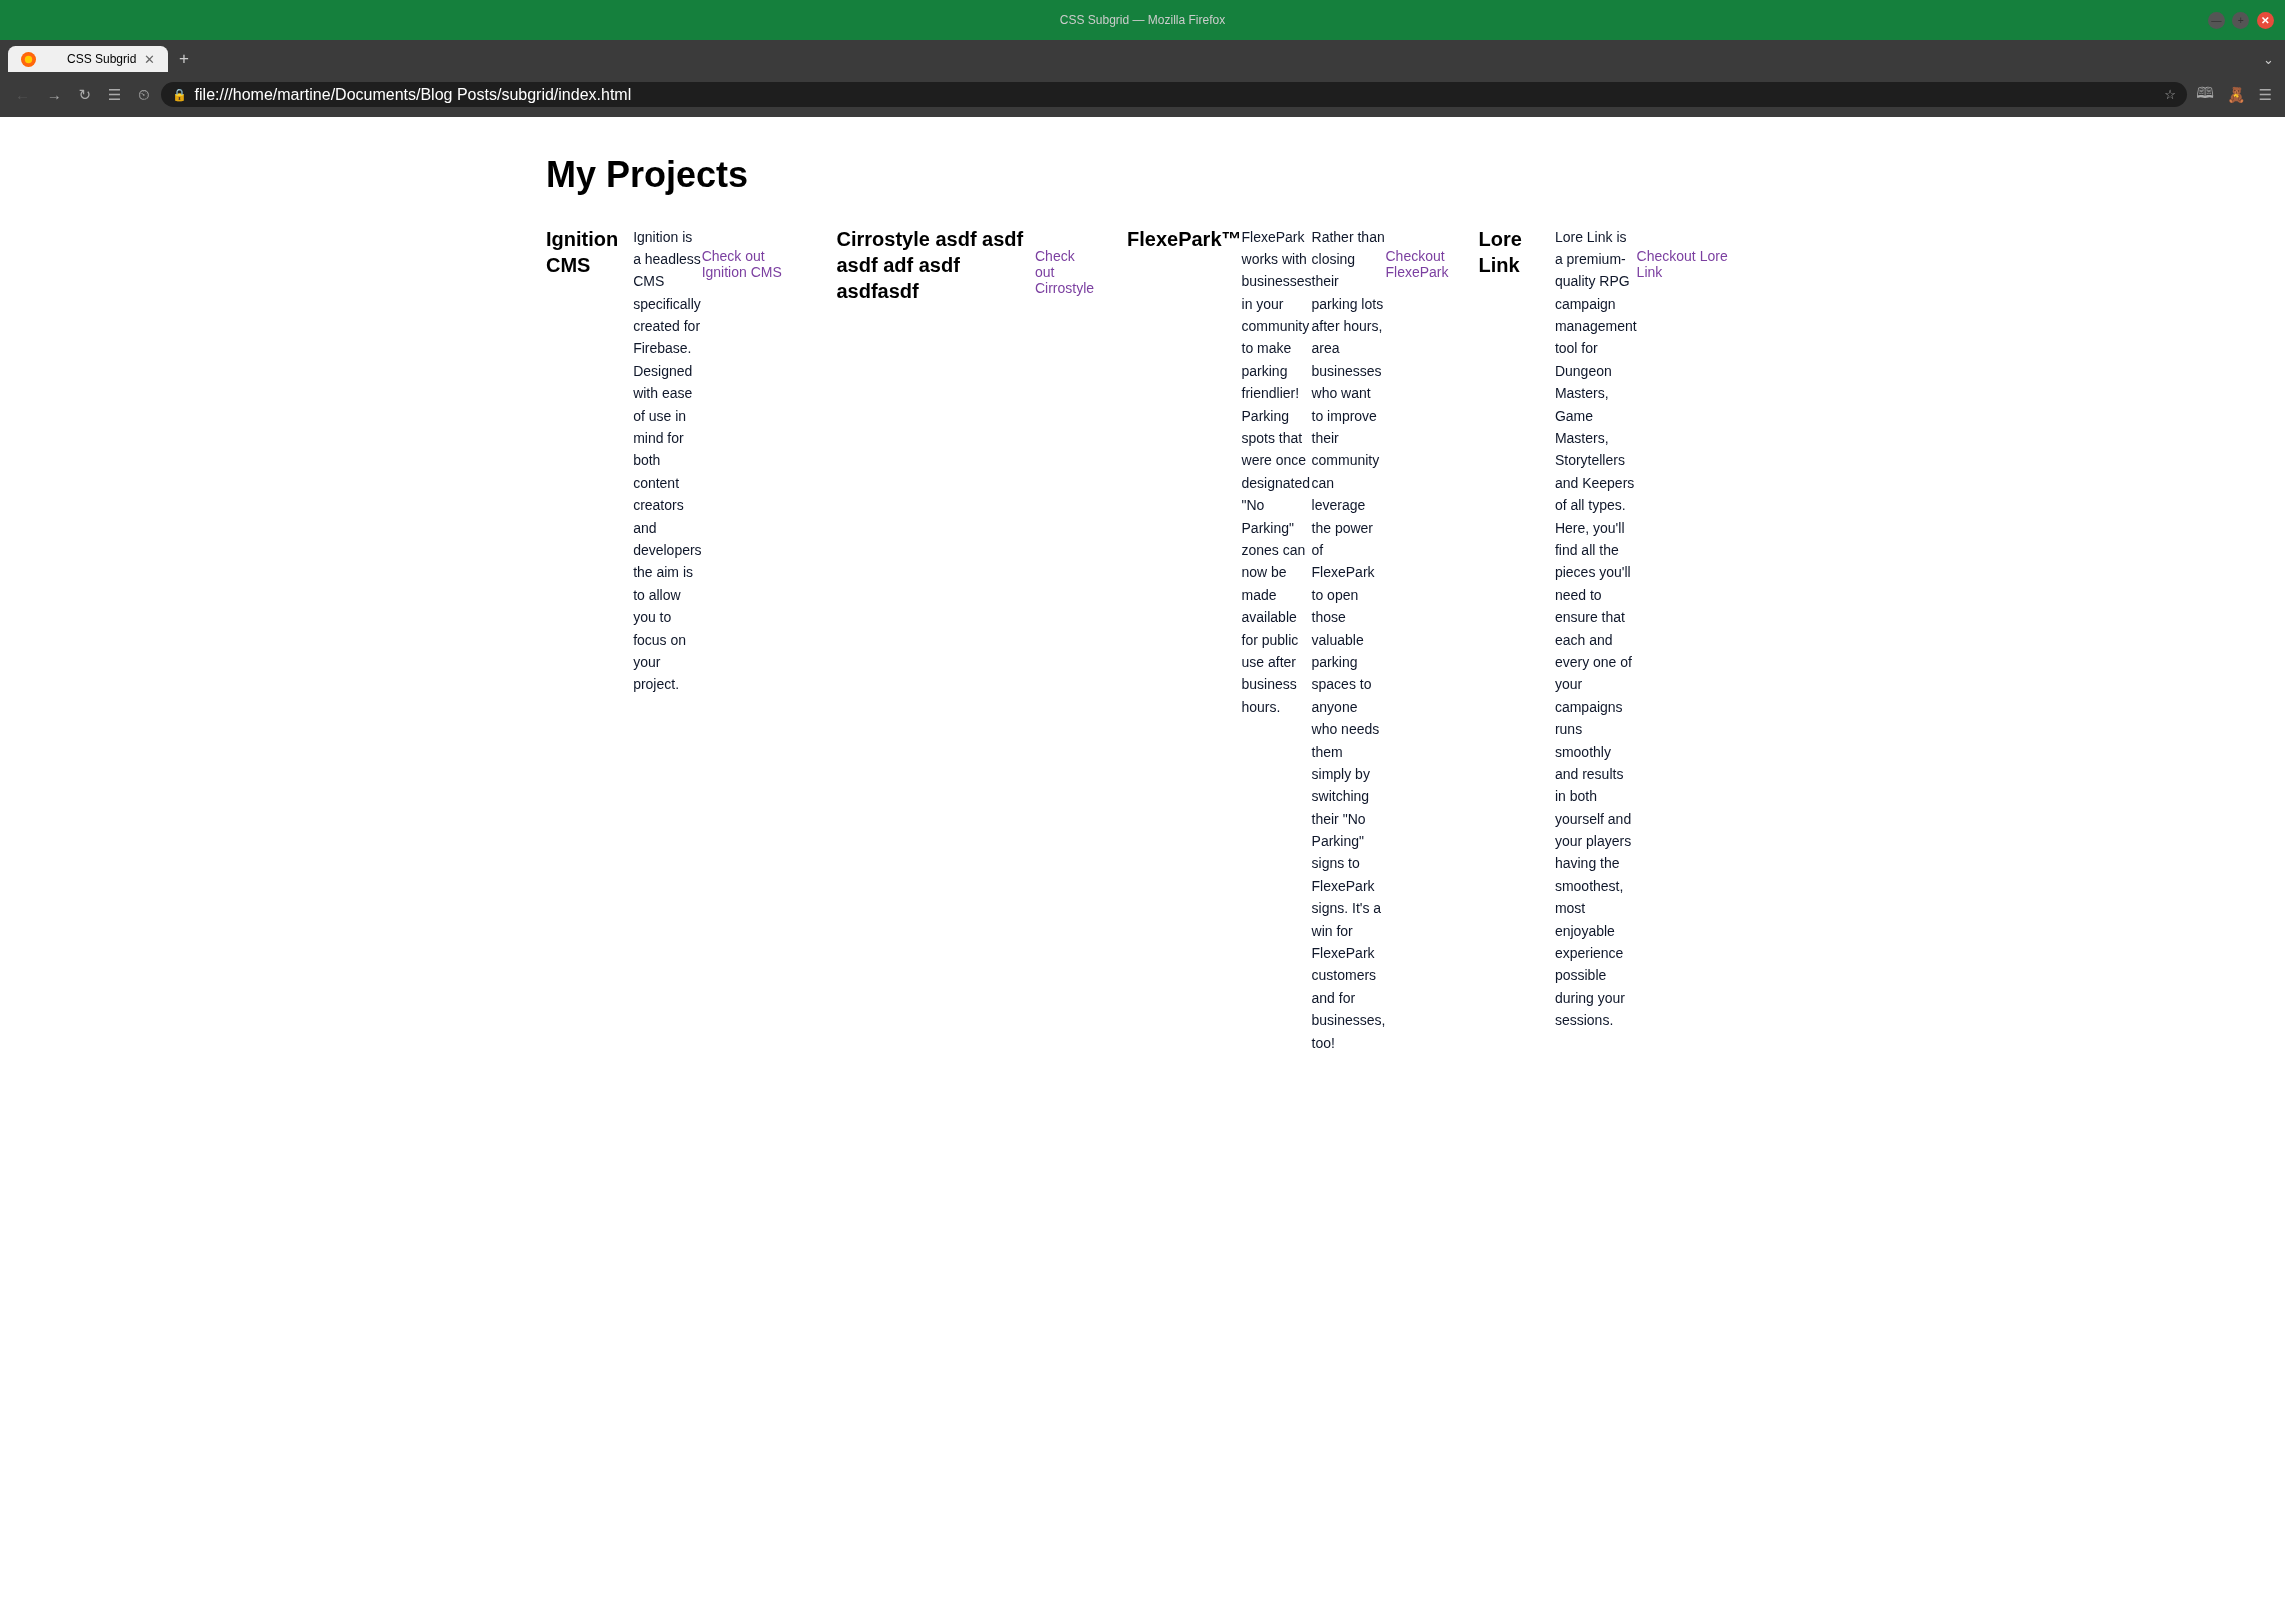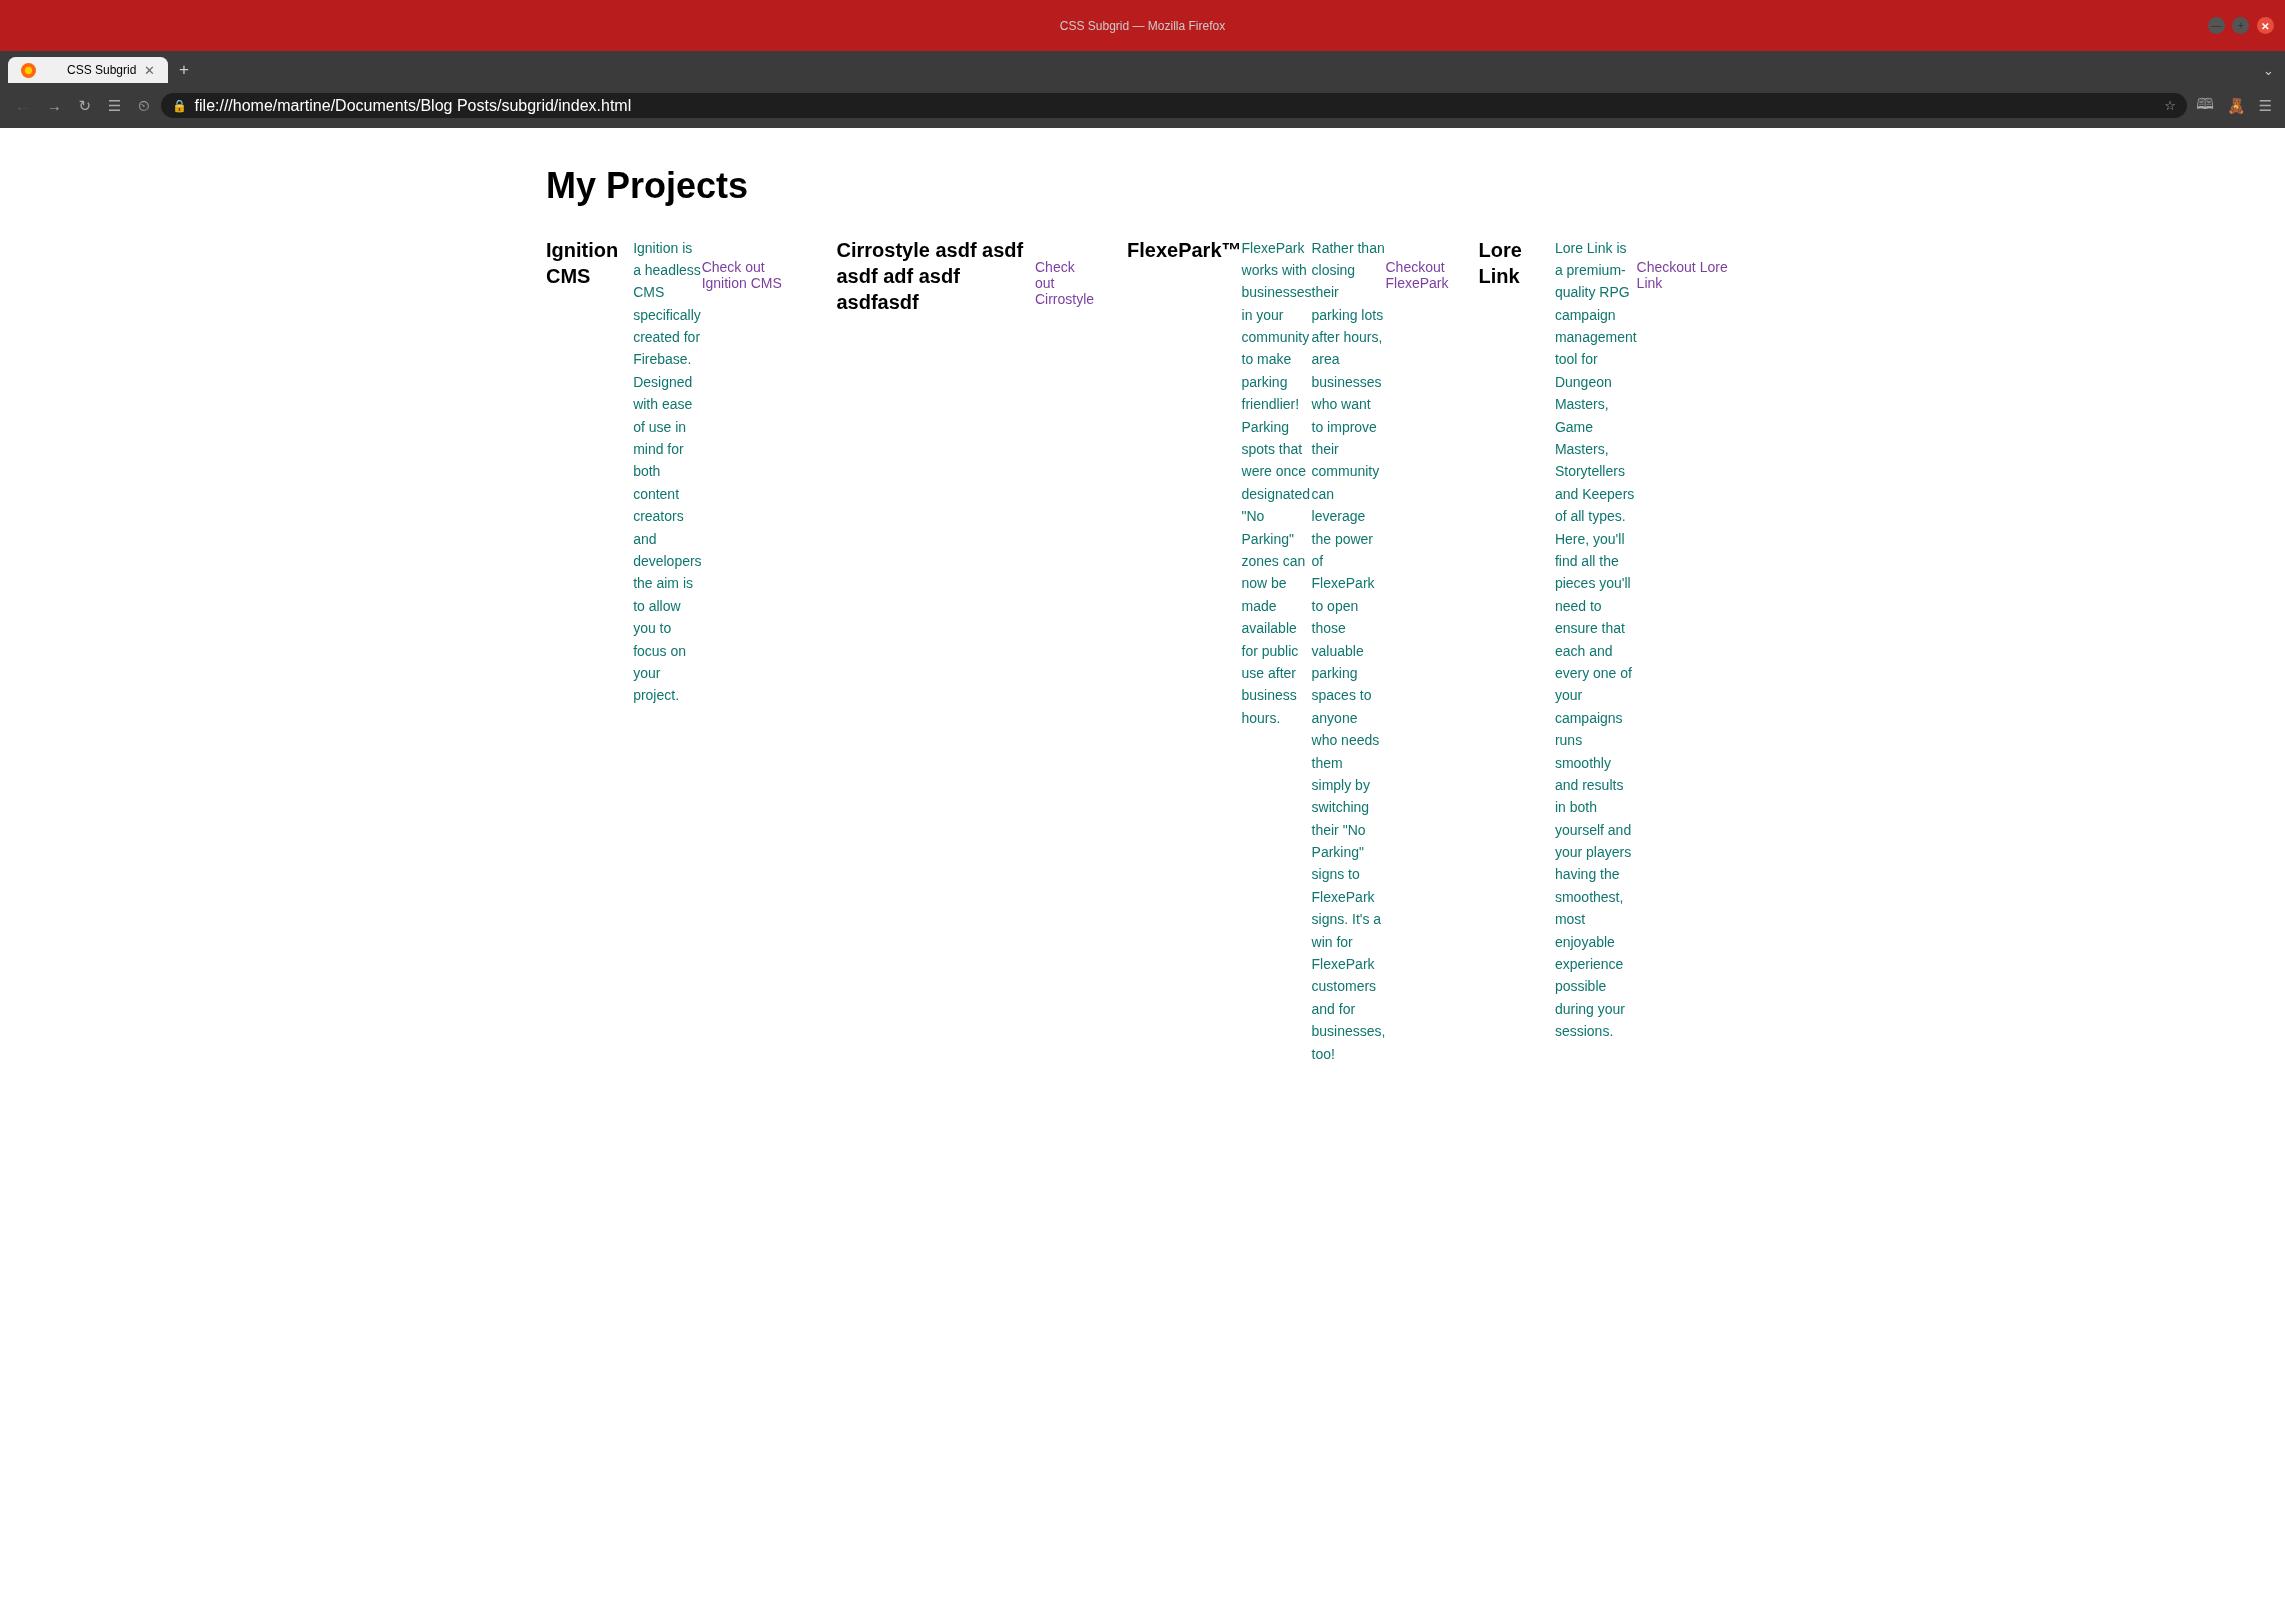--- a/index.html
+++ b/index.html
@@ -13,22 +13,22 @@
     
     .browser-chrome {
       background: #3b3b3b;
       width: 100%;
     }
 
     .title-bar {
       display: flex;
       align-items: center;
       justify-content: center;
-      background: #b91c1c;
-      height: 51px;
+      background: #15803d;
+      height: 40px;
       position: relative;
     }
 
     .title-bar-text {
       color: #cccccc;
       font-size: 12px;
     }
 
     .window-controls {
       position: absolute;
@@ -217,21 +217,21 @@
     .project-name {
       font-size: 20px;
       font-weight: bold;
       color: #000;
       margin-bottom: 15px;
       line-height: 1.3;
     }
 
     .project-desc {
       font-size: 14px;
-      color: #0f766e;
+      color: #0f172a;
       line-height: 1.6;
       flex: 1;
     }
 
     .project-link {
       margin-top: 22.4px;
       color: #7b3fa0;
       font-size: 14px;
       text-decoration: none;
       display: inline-block;

